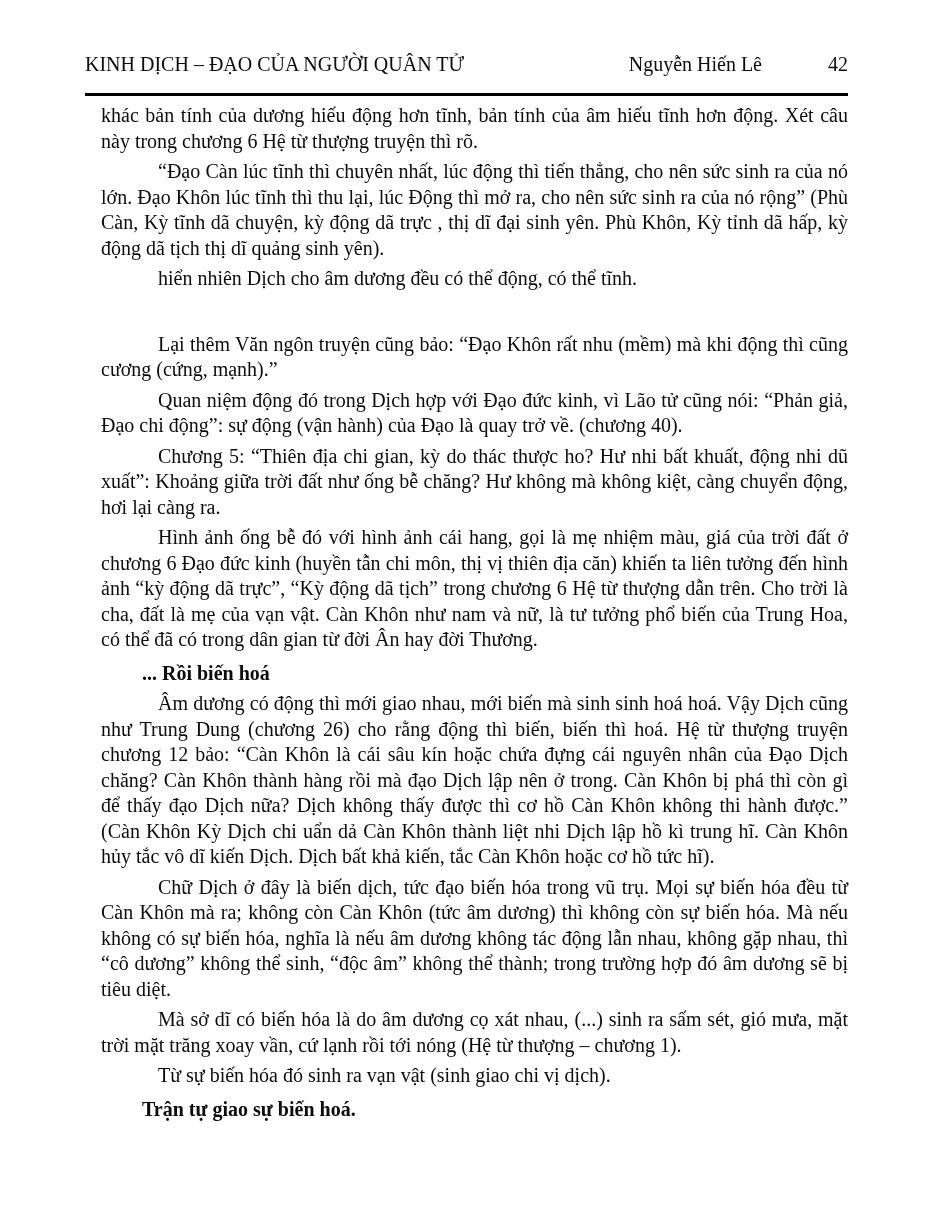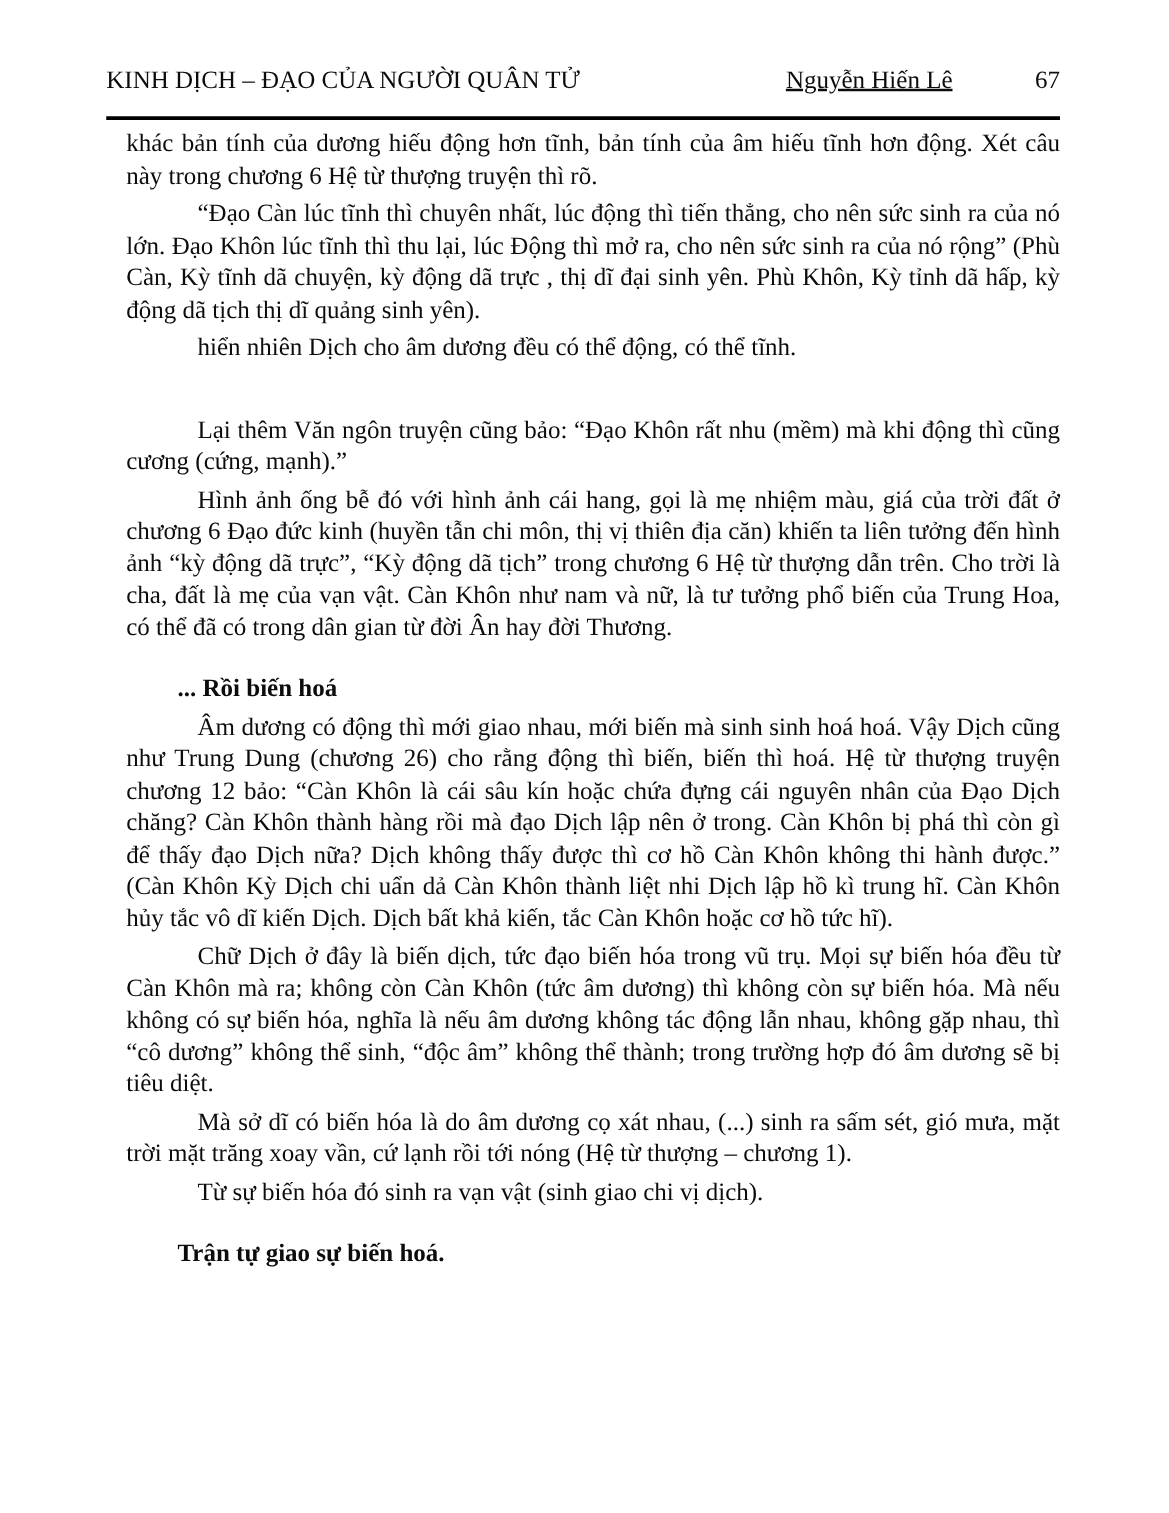--- a/index.html
+++ b/index.html
@@ -24,21 +24,20 @@
     align-items: baseline;
     font-size: 20px;
     line-height: 24px;
     white-space: nowrap;
   }
   .header-title {
     flex: 1 1 auto;
   }
   .header-author {
     flex: 0 0 auto;
-    text-decoration: underline;
   }
   .header-pagenum {
     flex: 0 0 auto;
     margin-left: 66px;
     text-align: right;
   }
   .header-rule {
     height: 0;
     border-top: 3px solid #000000;
     margin-top: 17px;
@@ -56,43 +55,45 @@
   .para.no-indent {
     margin-top: 0;
     text-indent: 0;
   }
   .para.extra-gap {
     margin-top: 40px;
   }
   .heading {
     font-size: 20px;
     font-weight: bold;
-    margin: 24px 0 4px 0;
+    margin: 8px 0 4px 0;
     text-indent: 57px;
     text-align: left;
   }
 </style>
 </head>
 <body>
 
 <div class="page">
 
   <header class="page-header">
     <div class="header-title">KINH DỊCH – ĐẠO CỦA NGƯỜI QUÂN TỬ</div>
     <div class="header-author">Nguyễn Hiến Lê</div>
-    <div class="header-pagenum">67</div>
+    <div class="header-pagenum">42</div>
   </header>
 
   <div class="header-rule"></div>
 
   <main class="page-body">
     <p class="para no-indent">khác bản tính của dương hiếu động hơn tĩnh, bản tính của âm hiếu tĩnh hơn động. Xét câu này trong chương 6 Hệ từ thượng truyện thì rõ.</p>
     <p class="para">“Đạo Càn lúc tĩnh thì chuyên nhất, lúc động thì tiến thẳng, cho nên sức sinh ra của nó lớn. Đạo Khôn lúc tĩnh thì thu lại, lúc Động thì mở ra, cho nên sức sinh ra của nó rộng” (Phù Càn, Kỳ tĩnh dã chuyện, kỳ động dã trực , thị dĩ đại sinh yên. Phù Khôn, Kỳ tỉnh dã hấp, kỳ động dã tịch thị dĩ quảng sinh yên).</p>
     <p class="para">hiển nhiên Dịch cho âm dương đều có thể động, có thể tĩnh.</p>
     <p class="para extra-gap">Lại thêm Văn ngôn truyện cũng bảo: “Đạo Khôn rất nhu (mềm) mà khi động thì cũng cương (cứng, mạnh).”</p>
+    <p class="para">Quan niệm động đó trong Dịch hợp với Đạo đức kinh, vì Lão tử cũng nói: “Phản giả, Đạo chi động”: sự động (vận hành) của Đạo là quay trở về. (chương 40).</p>
+    <p class="para">Chương 5: “Thiên địa chi gian, kỳ do thác thược ho? Hư nhi bất khuất, động nhi dũ xuất”: Khoảng giữa trời đất như ống bễ chăng? Hư không mà không kiệt, càng chuyển động, hơi lại càng ra.</p>
     <p class="para">Hình ảnh ống bễ đó với hình ảnh cái hang, gọi là mẹ nhiệm màu, giá của trời đất ở chương 6 Đạo đức kinh (huyền tẫn chi môn, thị vị thiên địa căn) khiến ta liên tưởng đến hình ảnh “kỳ động dã trực”, “Kỳ động dã tịch” trong chương 6 Hệ từ thượng dẫn trên. Cho trời là cha, đất là mẹ của vạn vật. Càn Khôn như nam và nữ, là tư tưởng phổ biến của Trung Hoa, có thể đã có trong dân gian từ đời Ân hay đời Thương.</p>
     <h3 class="heading">... Rồi biến hoá</h3>
     <p class="para">Âm dương có động thì mới giao nhau, mới biến mà sinh sinh hoá hoá. Vậy Dịch cũng như Trung Dung (chương 26) cho rằng động thì biến, biến thì hoá. Hệ từ thượng truyện chương 12 bảo: “Càn Khôn là cái sâu kín hoặc chứa đựng cái nguyên nhân của Đạo Dịch chăng? Càn Khôn thành hàng rồi mà đạo Dịch lập nên ở trong. Càn Khôn bị phá thì còn gì để thấy đạo Dịch nữa? Dịch không thấy được thì cơ hồ Càn Khôn không thi hành được.” (Càn Khôn Kỳ Dịch chi uẩn dả Càn Khôn thành liệt nhi Dịch lập hồ kì trung hĩ. Càn Khôn hủy tắc vô dĩ kiến Dịch. Dịch bất khả kiến, tắc Càn Khôn hoặc cơ hồ tức hĩ).</p>
     <p class="para">Chữ Dịch ở đây là biến dịch, tức đạo biến hóa trong vũ trụ. Mọi sự biến hóa đều từ Càn Khôn mà ra; không còn Càn Khôn (tức âm dương) thì không còn sự biến hóa. Mà nếu không có sự biến hóa, nghĩa là nếu âm dương không tác động lẫn nhau, không gặp nhau, thì “cô dương” không thể sinh, “độc âm” không thể thành; trong trường hợp đó âm dương sẽ bị tiêu diệt.</p>
     <p class="para">Mà sở dĩ có biến hóa là do âm dương cọ xát nhau, (...) sinh ra sấm sét, gió mưa, mặt trời mặt trăng xoay vần, cứ lạnh rồi tới nóng (Hệ từ thượng – chương 1).</p>
     <p class="para">Từ sự biến hóa đó sinh ra vạn vật (sinh giao chi vị dịch).</p>
     <h3 class="heading">Trận tự giao sự biến hoá.</h3>
   </main>
 
 </div>

